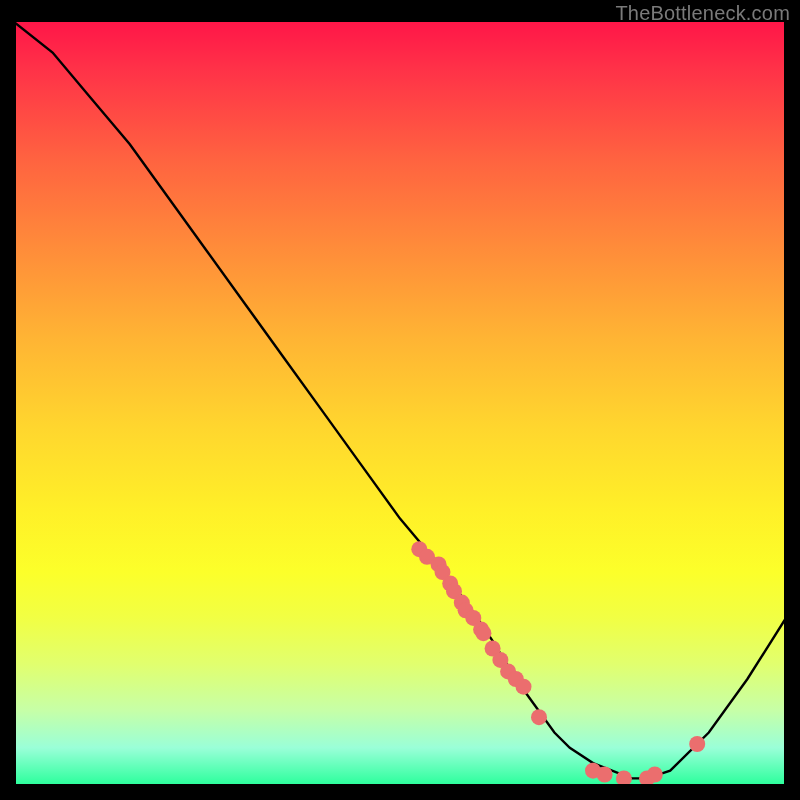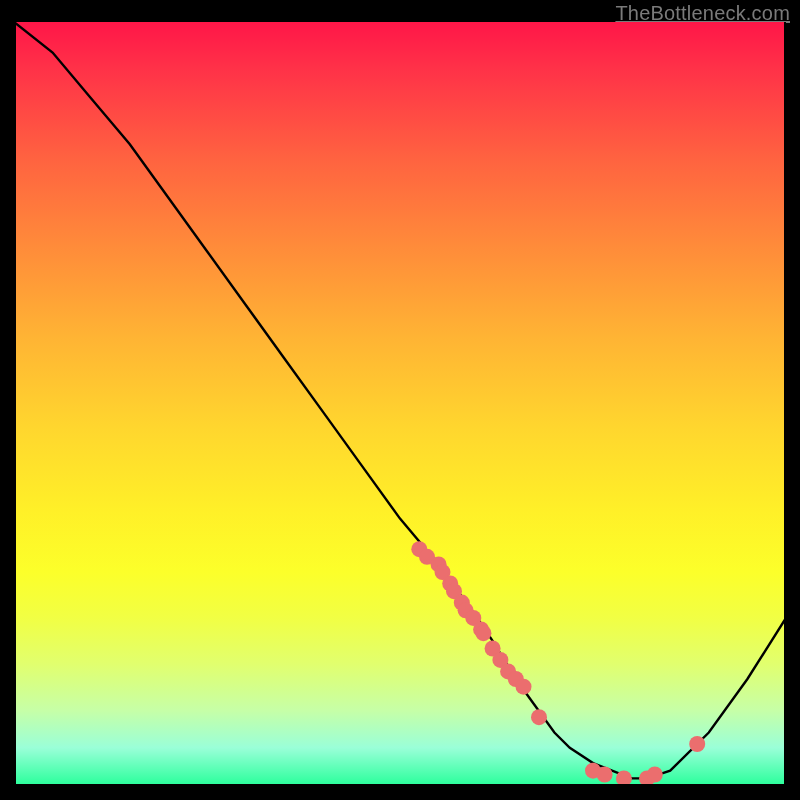--- a/index.html
+++ b/index.html
@@ -55,21 +55,20 @@
     pointer-events: none;
   }
   .watermark {
     position: absolute;
     top: 2px;
     right: 10px;
     color: #7a7a7a;
     font-size: 20px;
     font-weight: 500;
     letter-spacing: 0.2px;
-    text-decoration: underline;
   }
 </style>
 </head>
 <body>
 
 <div class="wrap">
   <div class="watermark">TheBottleneck.com</div>
   <div class="plot">
     <div class="gradient"></div>
     <svg class="curve" viewBox="0 0 772 764" preserveAspectRatio="none">

